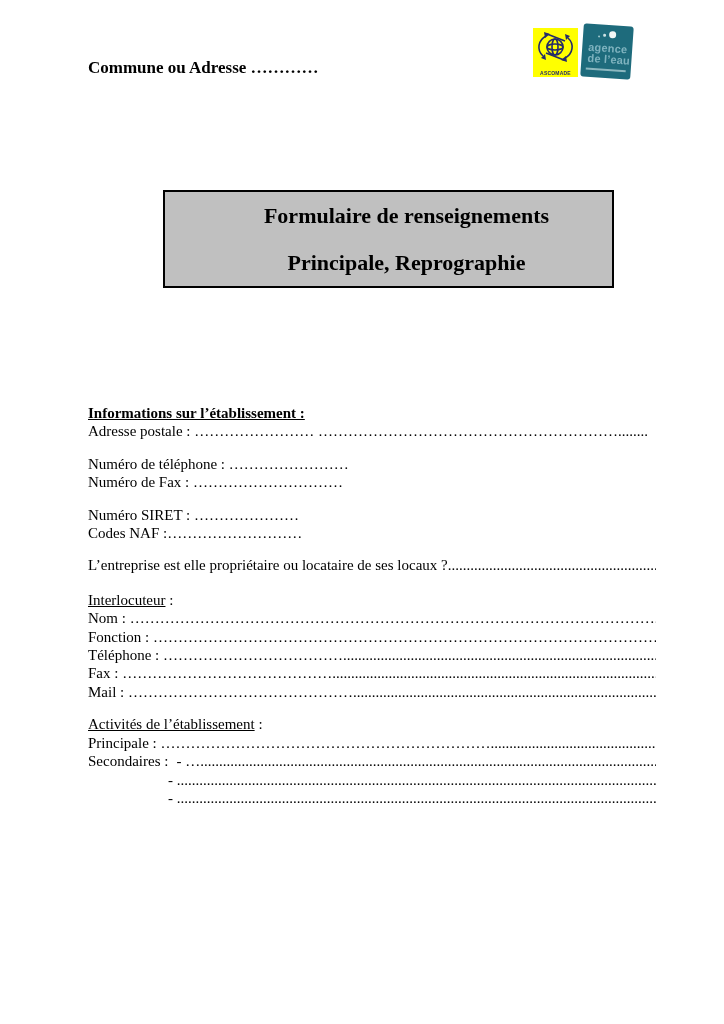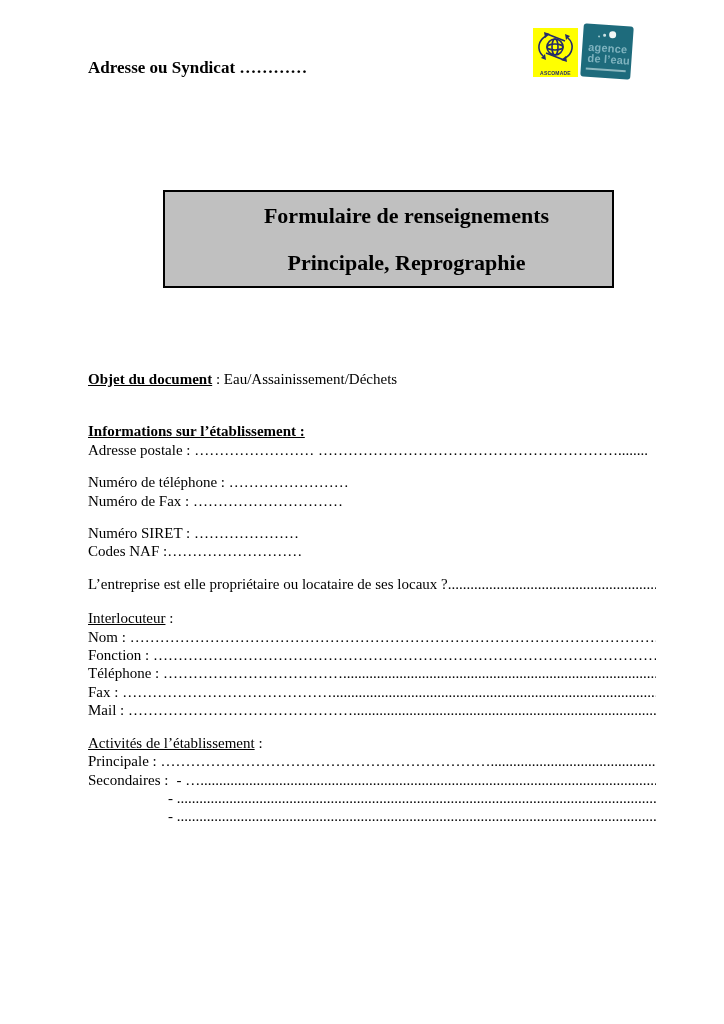--- a/index.html
+++ b/index.html
@@ -36,21 +36,21 @@
   .mt16{margin-top:16px;}
   .mt34{margin-top:34px;}
   .sec-gap{margin-left:8px;}
   .sec-cont{padding-left:80px;}
 </style>
 </head>
 <body>
 
 <div class="page">
 
-  <div class="commune">Adresse ou Syndicat …………</div>
+  <div class="commune">Commune ou Adresse …………</div>
 
   <div class="logo-asc">
     <svg width="41" height="40" viewBox="0 0 41 40">
       <g fill="none" stroke="#242b6b" stroke-width="1.6">
         <circle cx="20" cy="18" r="8"></circle>
         <ellipse cx="20" cy="18" rx="8" ry="3"></ellipse>
         <ellipse cx="20" cy="18" rx="3" ry="8"></ellipse>
         <path d="M 8,27 A 15,13 0 0 1 11,7"></path>
         <path d="M 33,9 A 15,13 0 0 1 30,29"></path>
         <path d="M 12,5 L 30,12"></path>
@@ -75,21 +75,20 @@
     <div class="ag-tag"></div>
   </div>
 
   <div class="title-box">
     <div class="tl">Formulaire de renseignements</div>
     <div class="tl">Principale, Reprographie</div>
   </div>
 
   <div class="content">
 
-    <div class="line"><span class="b u">Objet du document</span><span> : Eau/Assainissement/Déchets</span></div>
 
     <div class="line mt34 b u">Informations sur l’établissement :</div>
 
     <div class="line">Adresse postale : …………………… ……………………………………………………........</div>
 
     <div class="line mt14">Numéro de téléphone : ……………………</div>
     <div class="line">Numéro de Fax : …………………………</div>
 
     <div class="line mt14">Numéro SIRET : …………………</div>
     <div class="line">Codes NAF :………………………</div>

